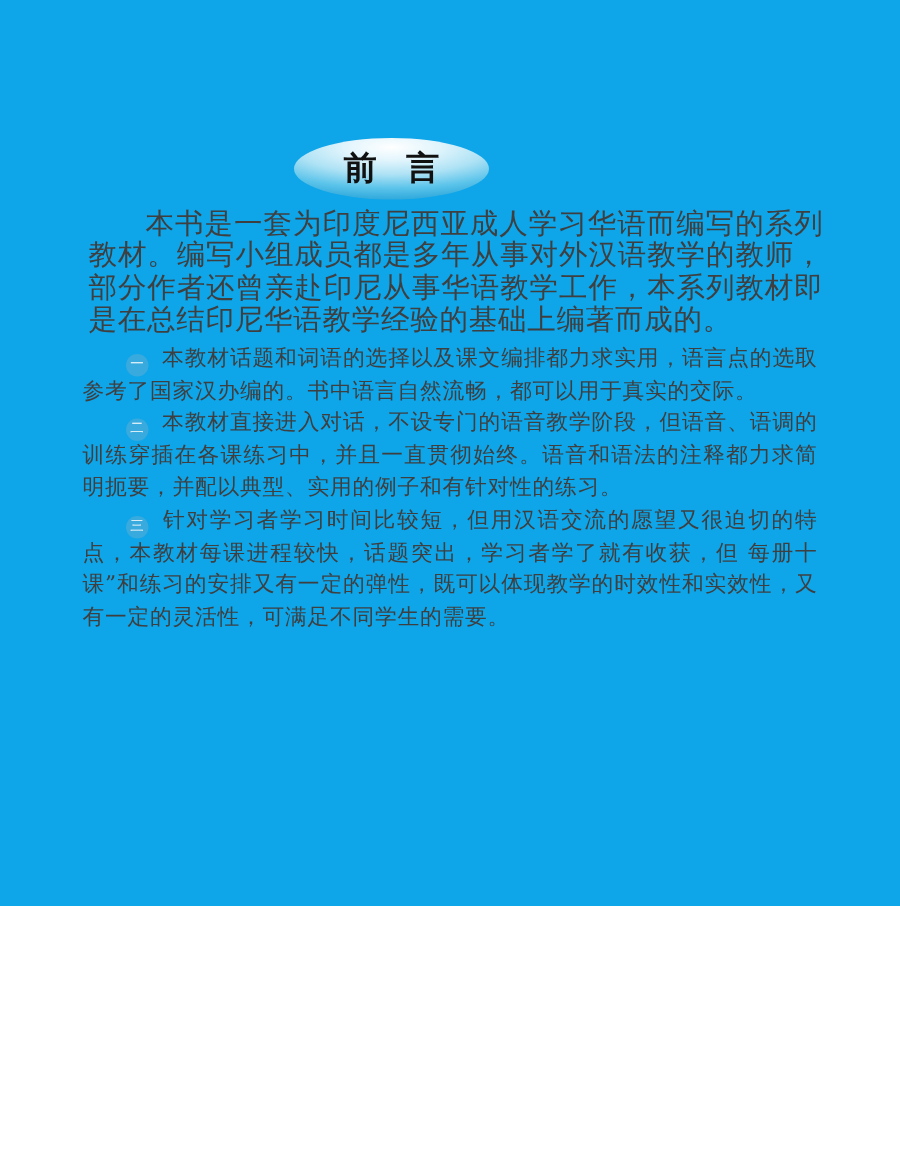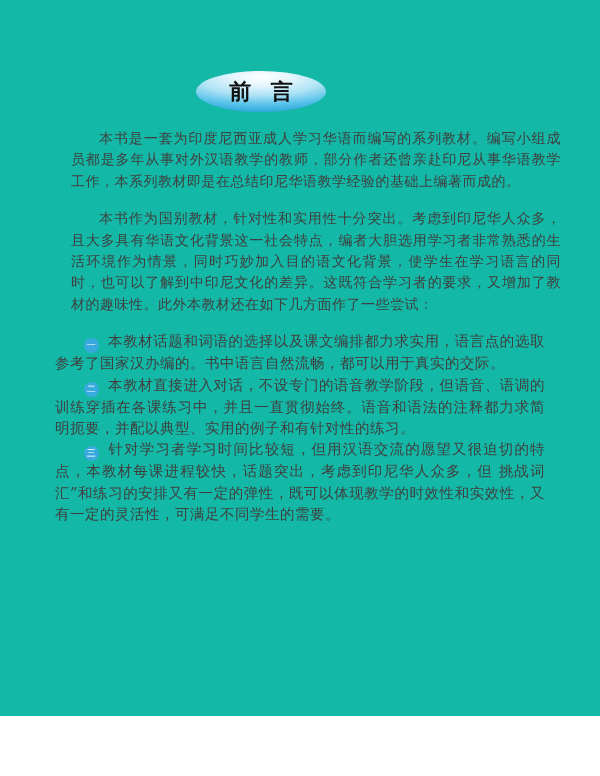--- a/index.html
+++ b/index.html
@@ -9,24 +9,24 @@
   }
   body {
     width: 600px;
     height: 776px;
     overflow: hidden;
     font-family: "DejaVu Serif", "Liberation Serif", serif;
   }
   .page {
     position: relative;
     width: 600px;
-    height: 716px;
-    background: #14b8a6;
+    height: 604px;
+    background: #0ea5e9;
     box-sizing: border-box;
-    padding: 71px 55px 0 55px;
+    padding: 92px 55px 0 55px;
   }
   .badge {
     width: 130px;
     height: 41px;
     margin-left: 141px;
     margin-bottom: 6px;
     border-radius: 50%;
     background: radial-gradient(ellipse 95% 85% at 50% 15%,
                 #ffffff 0%, #e2f5fc 25%, #aee2f5 52%, #5cc4ea 78%, #2fa9dc 100%);
     display: flex;
@@ -39,23 +39,23 @@
     color: #111111;
     letter-spacing: 6px;
     text-indent: 6px;
     line-height: 1;
     padding-bottom: 2px;
   }
   .body-text {
     margin-top: 5px;
   }
   .para {
-    margin: 16px;
+    margin: 4px;
     width: 490px;
-    font-size: 14px;
+    font-size: 19px;
     line-height: 21.4px;
     color: #3f3f3f;
     text-align: justify;
     text-indent: 2em;
     letter-spacing: 0.5px;
   }
   .bullet-para {
     margin: 0;
     width: 490px;
     font-size: 14.5px;
@@ -89,28 +89,27 @@
 
   <div class="badge">
     <span class="badge-title">前 言</span>
   </div>
 
   <div class="body-text">
 
     <p class="para">本书是一套为印度尼西亚成人学习华语而编写的系列教材。编写小组成员都是多年从事对外汉语教学的教师，部分作者还曾亲赴印尼从事华语教学工作，本系列教材即是在总结印尼华语教学经验的基础上编著而成的。</p>
 
 
-    <p class="para">本书作为国别教材，针对性和实用性十分突出。考虑到印尼华人众多，且大多具有华语文化背景这一社会特点，编者大胆选用学习者非常熟悉的生活环境作为情景，同时巧妙加入目的语文化背景，使学生在学习语言的同时，也可以了解到中印尼文化的差异。这既符合学习者的要求，又增加了教材的趣味性。此外本教材还在如下几方面作了一些尝试：</p>
 
     <p class="bullet-para">
       <span class="dot">一</span><span>本教材话题和词语的选择以及课文编排都力求实用，语言点的选取参考了国家汉办编的。书中语言自然流畅，都可以用于真实的交际。</span>
     </p>
 
     <p class="bullet-para">
       <span class="dot">二</span><span>本教材直接进入对话，不设专门的语音教学阶段，但语音、语调的训练穿插在各课练习中，并且一直贯彻始终。语音和语法的注释都力求简明扼要，并配以典型、实用的例子和有针对性的练习。</span>
     </p>
 
     <p class="bullet-para">
-      <span class="dot">三</span><span>针对学习者学习时间比较短，但用汉语交流的愿望又很迫切的特点，本教材每课进程较快，话题突出，考虑到印尼华人众多，但 挑战词汇”和练习的安排又有一定的弹性，既可以体现教学的时效性和实效性，又有一定的灵活性，可满足不同学生的需要。</span>
+      <span class="dot">三</span><span>针对学习者学习时间比较短，但用汉语交流的愿望又很迫切的特点，本教材每课进程较快，话题突出，学习者学了就有收获，但 每册十课”和练习的安排又有一定的弹性，既可以体现教学的时效性和实效性，又有一定的灵活性，可满足不同学生的需要。</span>
     </p>
 
   </div>
 </div>
 
 </body></html>

